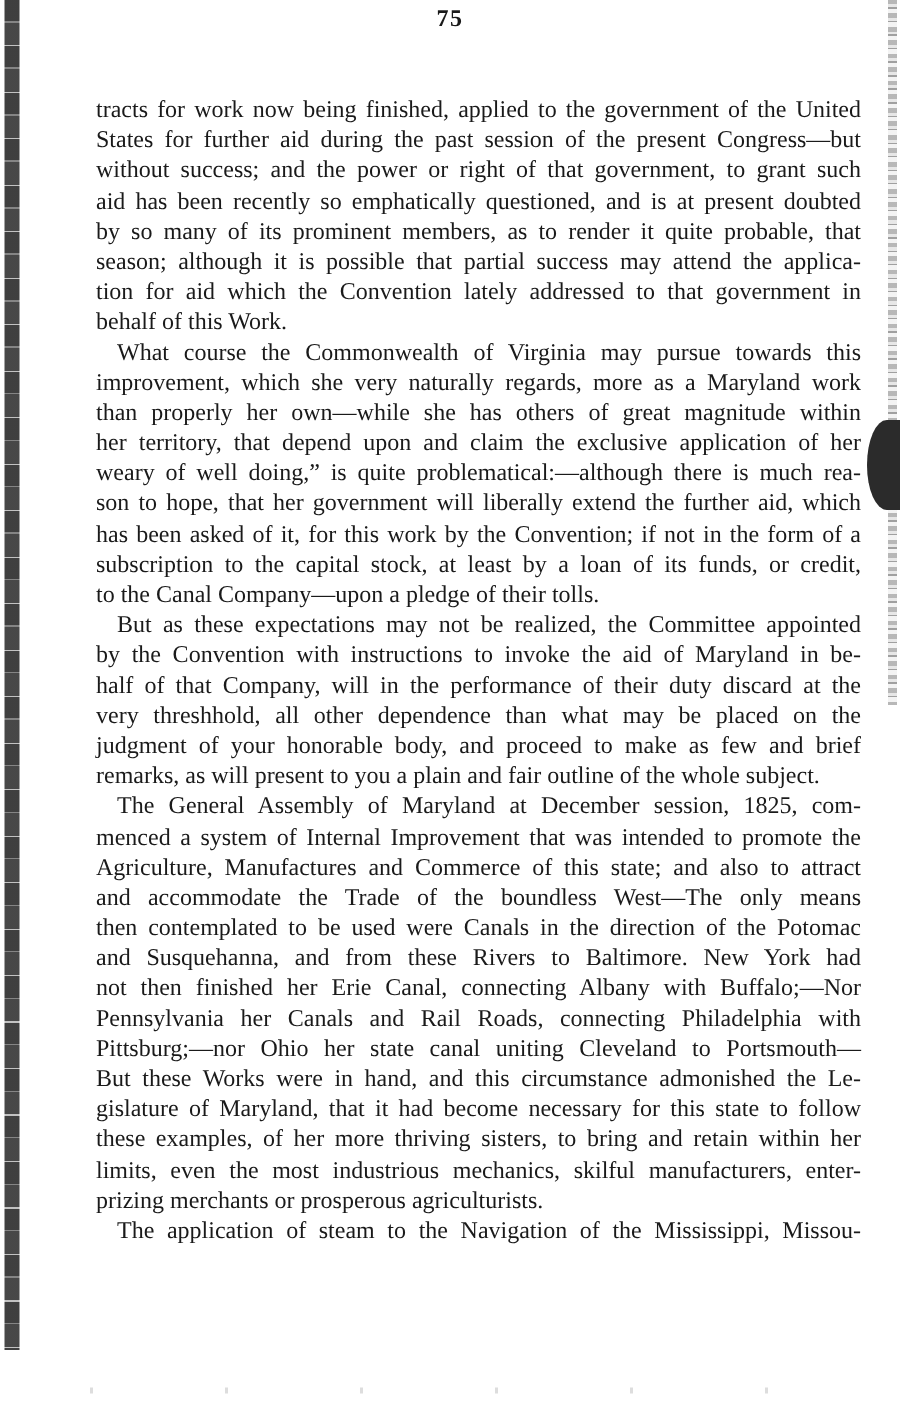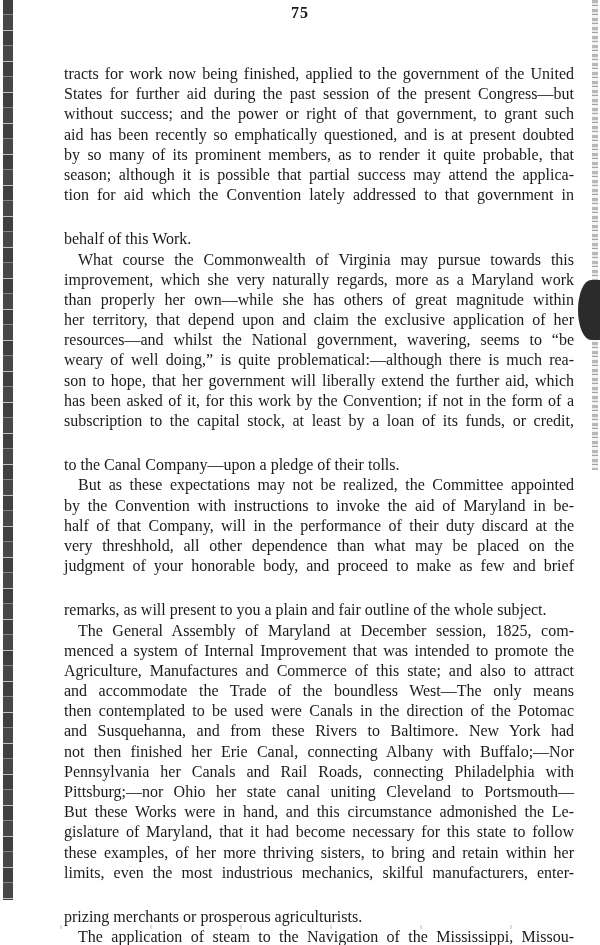--- a/index.html
+++ b/index.html
@@ -72,21 +72,20 @@
     }
     .line {
       display: block;
       white-space: nowrap;
       text-align: justify;
       text-align-last: justify;
       height: 20.2px;
     }
     .line.last {
       text-align-last: left;
-      margin-top: 24px;
     }
     .line.indent {
       padding-left: 14px;
     }
     .specks {
       position: absolute;
       left: 0;
       top: 925px;
       width: 600px;
       height: 4px;
@@ -116,21 +115,20 @@
       <span class="line">by so many of its prominent members, as to render it quite probable, that</span>
       <span class="line">season; although it is possible that partial success may attend the applica-</span>
       <span class="line">tion for aid which the Convention lately addressed to that government in</span>
       <span class="line last">behalf of this Work.</span>
     </div>
     <div>
       <span class="line indent">What course the Commonwealth of Virginia may pursue towards this</span>
       <span class="line">improvement, which she very naturally regards, more as a Maryland work</span>
       <span class="line">than properly her own—while she has others of great magnitude within</span>
       <span class="line">her territory, that depend upon and claim the exclusive application of her</span>
-      <span class="line">resources—and whilst the National government, wavering, seems to “be</span>
       <span class="line">weary of well doing,” is quite problematical:—although there is much rea-</span>
       <span class="line">son to hope, that her government will liberally extend the further aid, which</span>
       <span class="line">has been asked of it, for this work by the Convention; if not in the form of a</span>
       <span class="line">subscription to the capital stock, at least by a loan of its funds, or credit,</span>
       <span class="line last">to the Canal Company—upon a pledge of their tolls.</span>
     </div>
     <div>
       <span class="line indent">But as these expectations may not be realized, the Committee appointed</span>
       <span class="line">by the Convention with instructions to invoke the aid of Maryland in be-</span>
       <span class="line">half of that Company, will in the performance of their duty discard at the</span>

